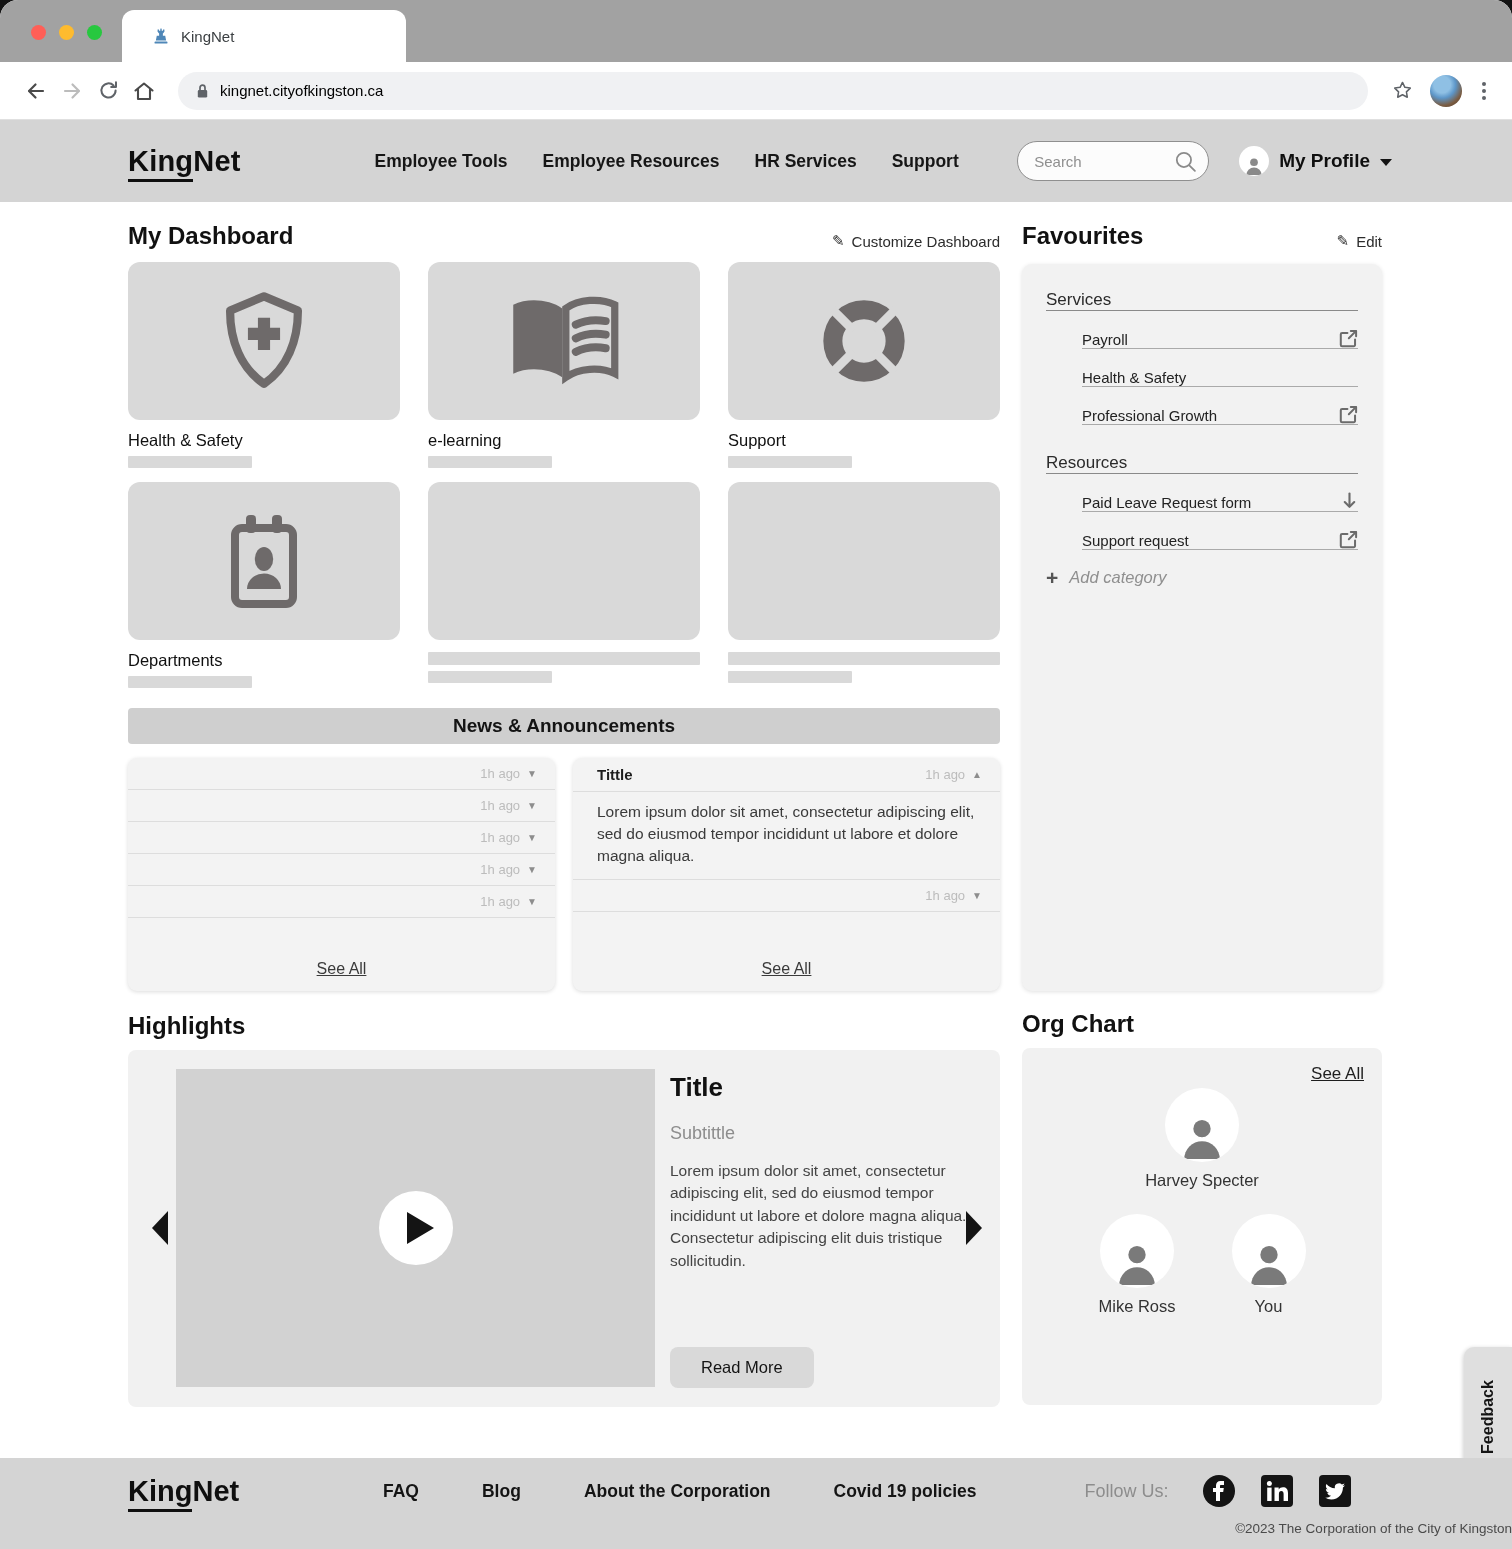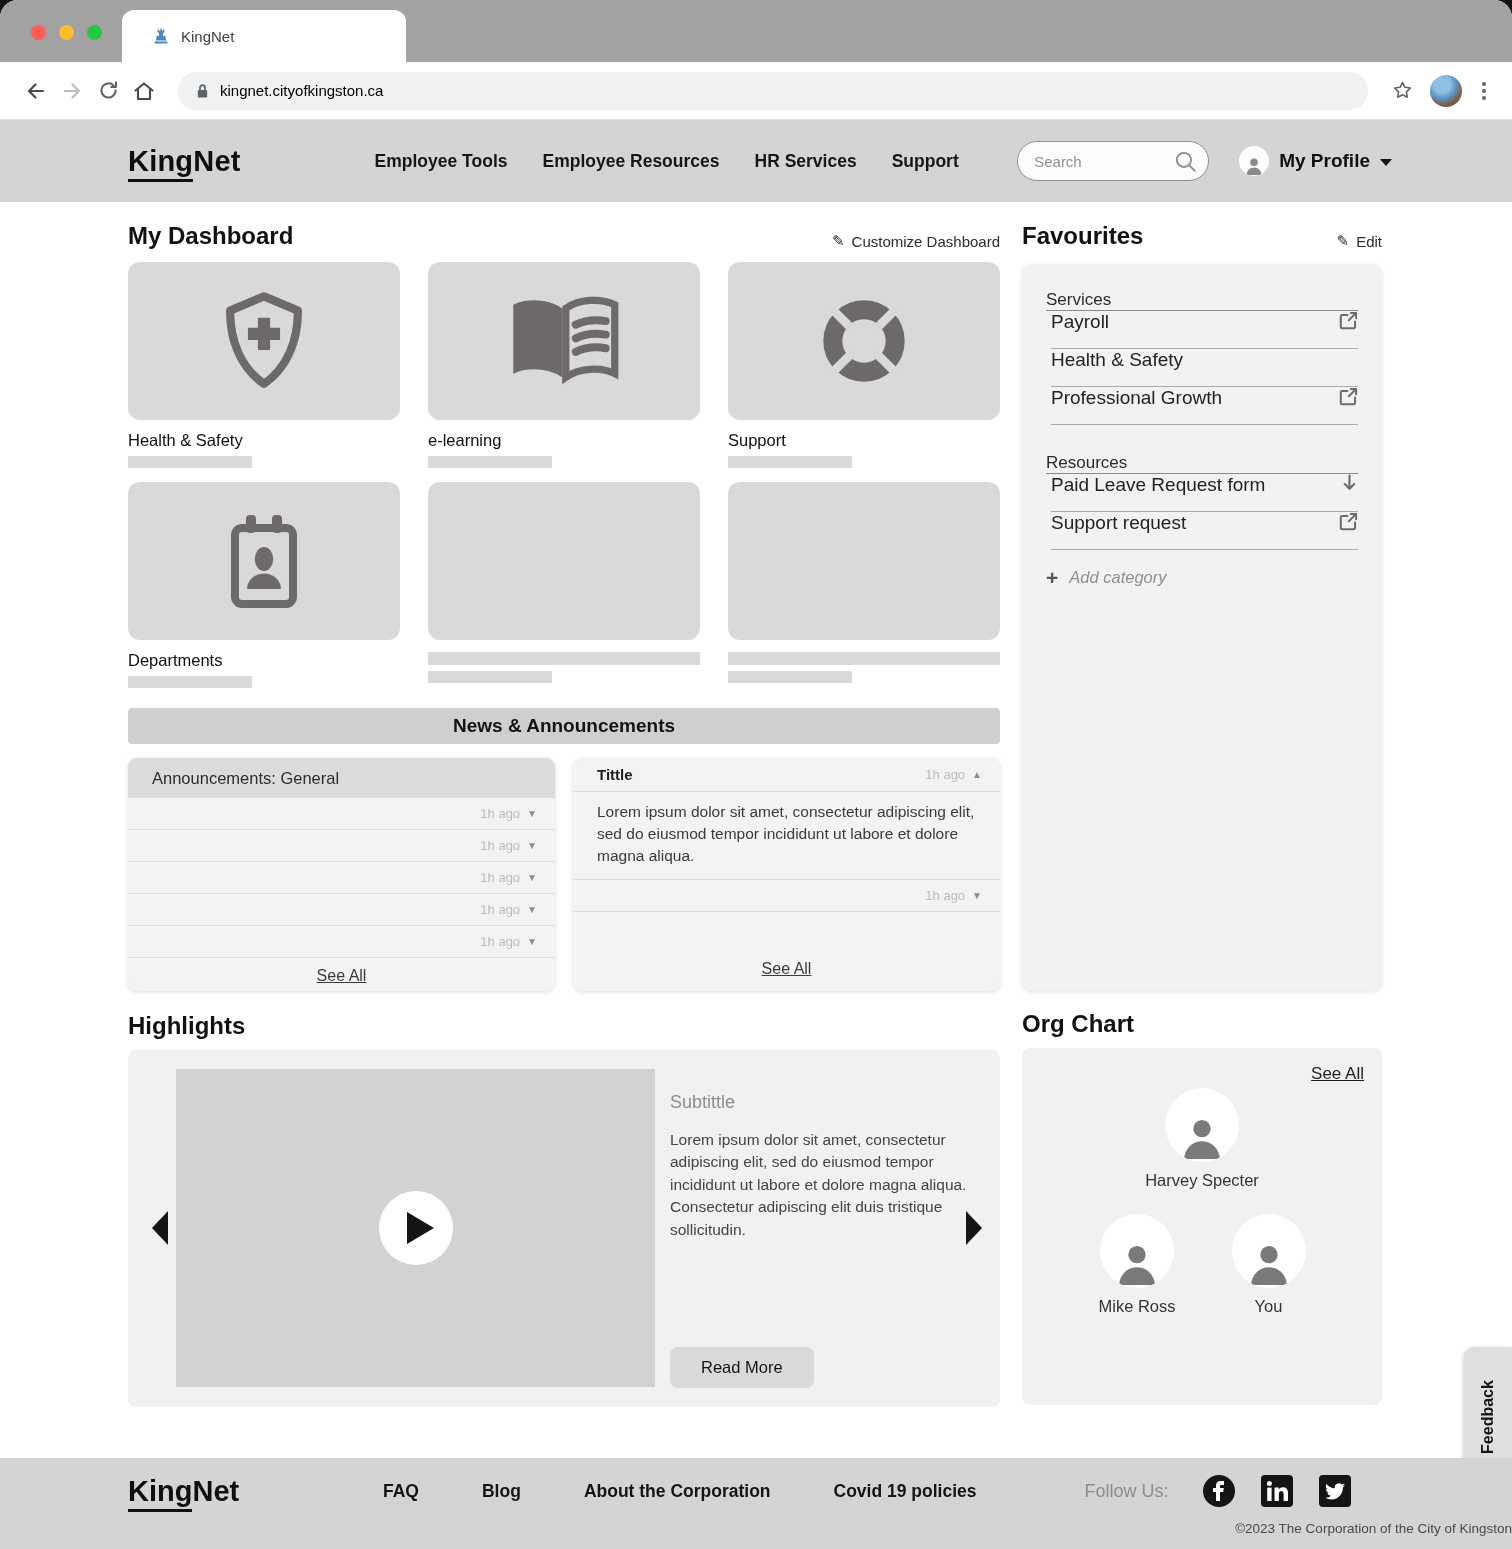--- a/index.html
+++ b/index.html
@@ -78,21 +78,21 @@
   .hl-text { position:absolute; left:542px; top:22px; width:312px; }
   .hl-title { font-size:26px; font-weight:700; color:#111; }
   .hl-sub { font-size:18px; color:#8d8d8d; margin-top:20px; }
   .hl-body { font-size:15.5px; color:#444; line-height:1.45; margin-top:16px; }
   .read-more { position:absolute; left:542px; bottom:19px; background:#d9d9d9; border:none; border-radius:8px; padding:11px 31px; font-size:16.5px; color:#141414; font-family:inherit; cursor:pointer; }
 
   
   .fav-head { display:flex; justify-content:space-between; align-items:flex-end; padding-top:20px; }
   .fav-panel { margin-top:14px; height:727px; background:#f2f2f2; border-radius:10px; box-shadow:0 1px 4px rgba(0,0,0,.12); padding:26px 24px; }
   .fav-sec-h { font-size:17px; color:#2b2b2b; padding-bottom:0; border-bottom:1px solid #8a8a8a; }
-  .fav-item { display:flex; justify-content:space-between; align-items:flex-start; height:38px; margin-left:5px; border-bottom:1px solid #aaa; font-size:19px; color:#222; cursor:pointer; }
+  .fav-item { display:flex; justify-content:space-between; align-items:flex-end; height:38px; margin-left:36px; border-bottom:1px solid #aaa; font-size:15px; color:#222; cursor:pointer; }
   .fav-item .act { display:flex; align-items:center; cursor:pointer; }
   .fav-sec2 { margin-top:28px; }
   .add-cat { display:flex; align-items:center; gap:11px; margin-top:17px; cursor:pointer; }
   .add-plus { font-size:21px; font-weight:700; color:#555; line-height:1; }
   .add-txt { font-size:16.5px; font-style:italic; color:#8f8f8f; }
 
   
   .oc-head { margin-top:19px; }
   .oc-card { position:relative; margin-top:10px; height:357px; background:#f1f1f1; border-radius:8px; padding-top:40px; }
   .oc-seeall { position:absolute; top:16px; right:18px; font-size:17px; color:#1e1e1e; text-decoration:underline; cursor:pointer; }
@@ -301,21 +301,20 @@
           <div class="tile"></div>
           <div class="bar bar-wide"></div>
           <div class="bar bar-sm"></div>
         </div>
       </div>
 
       <div class="news-banner">News &amp; Announcements</div>
 
       <div class="panels">
         <div class="panel">
-          <div class="panel-header">Announcements: General</div>
           <div class="a-row">
               <span class="time">1h ago</span>
               <span class="chev">▼</span>
             </div>
           <div class="a-row">
               <span class="time">1h ago</span>
               <span class="chev">▼</span>
             </div>
           <div class="a-row">
               <span class="time">1h ago</span>
@@ -352,20 +351,21 @@
       <div class="sec-title hl-head">Highlights</div>
       <div class="hl-card">
         <div class="video">
           <div class="play-btn">
               <div class="play-tri"></div>
             </div>
         </div>
         <div class="car-arrow car-left"></div>
         <div class="car-arrow car-right"></div>
         <div class="hl-text">
+          <div class="hl-title">Title</div>
           <div class="hl-sub">Subtittle</div>
           <div class="hl-body">Lorem ipsum dolor sit amet, consectetur adipiscing elit, sed do eiusmod tempor incididunt ut labore et dolore magna aliqua. Consectetur adipiscing elit duis tristique sollicitudin.</div>
         </div>
         <button class="read-more">Read More</button>
       </div>
     </div>
 
     <div class="right-col">
       <div class="fav-head">
         <div class="sec-title">Favourites</div>

